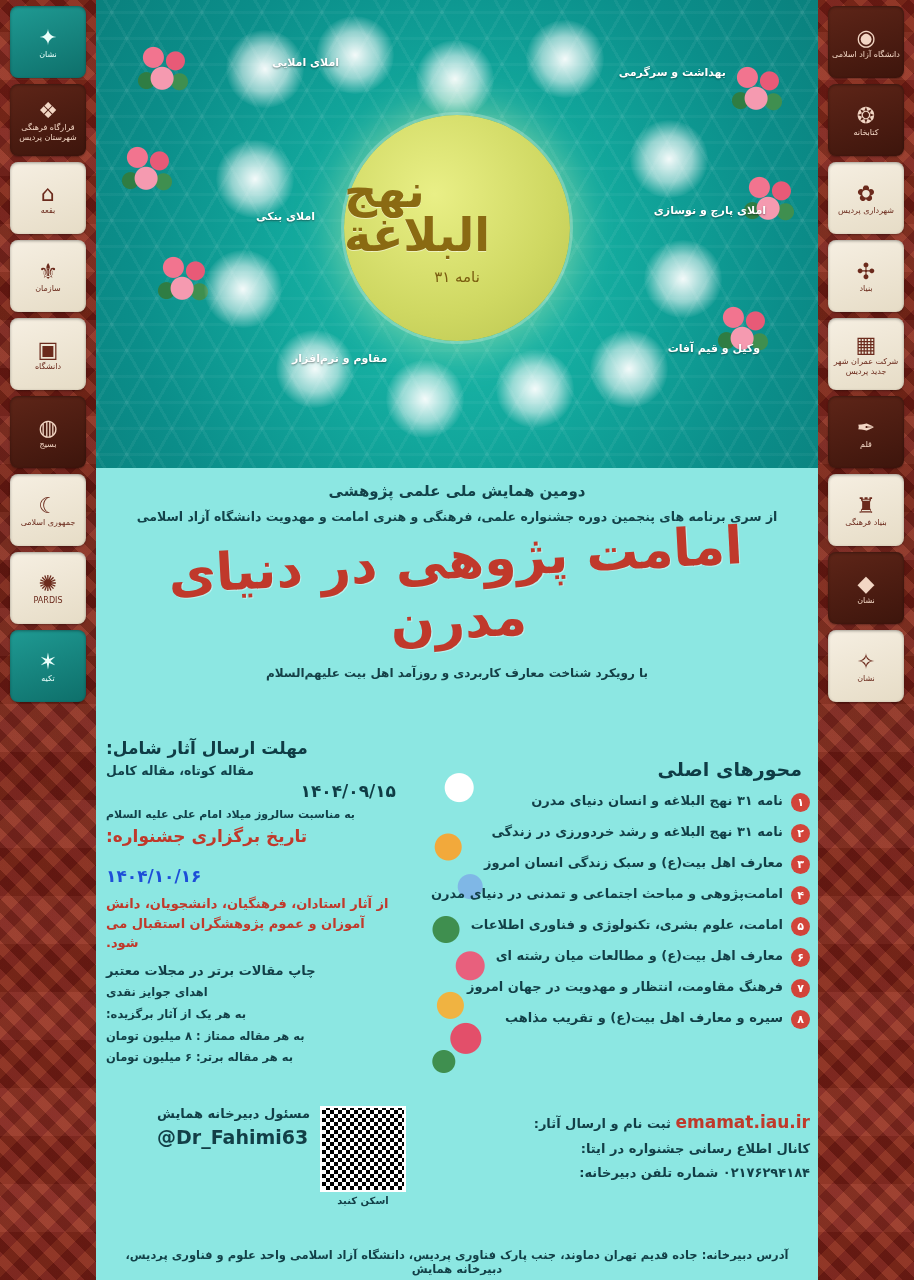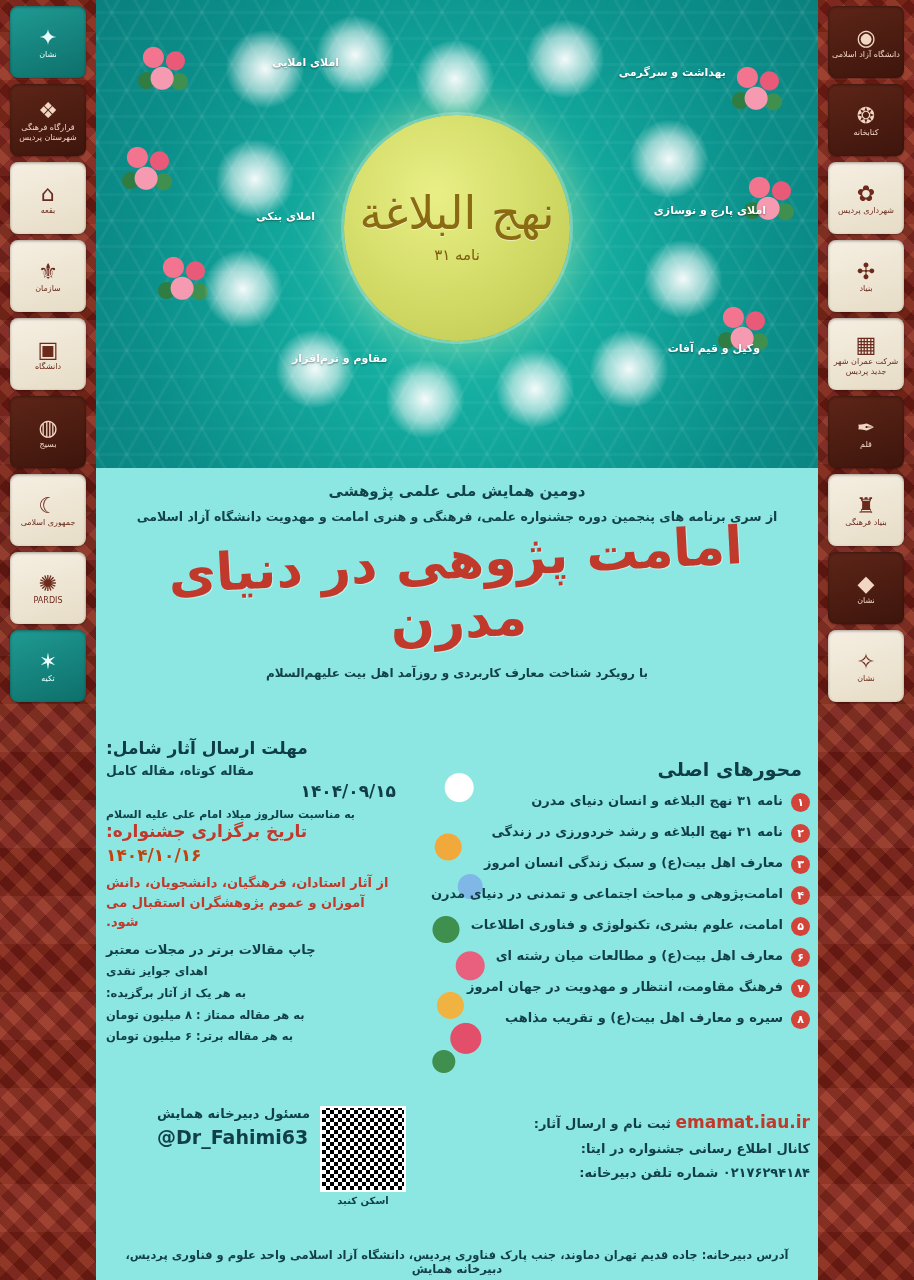--- a/index.html
+++ b/index.html
@@ -67,22 +67,22 @@
       repeating-linear-gradient(0deg,rgba(255,255,255,.04) 0 3px,transparent 3px 26px);
   }
   .medallion{
     position:absolute;left:50%;top:228px;transform:translate(-50%,-50%);
     width:226px;height:226px;border-radius:50%;
     background:radial-gradient(circle at 40% 35%,#e9ef86,#cfd862 60%,#b9c44f 100%);
     box-shadow:0 0 38px 10px rgba(255,255,180,.35),0 0 0 3px rgba(255,255,255,.25);
     display:flex;flex-direction:column;align-items:center;justify-content:center;
   }
   .medallion .calig{
-    color:#8a6a12;font-size:46px;font-weight:normal;letter-spacing:-2px;
-    text-shadow:0 1px 0 rgba(255,255,255,.5);line-height:.95;text-align:right;
+    color:#8a6a12;font-size:46px;font-weight:bold;letter-spacing:-2px;
+    text-shadow:0 1px 0 rgba(255,255,255,.5);line-height:.95;text-align:left;
   }
   .medallion .sub{color:#7a5d10;font-size:15px;margin-top:10px;}
 
   .nebula{
     position:absolute;width:78px;height:78px;border-radius:50%;
     background:radial-gradient(circle,rgba(255,255,255,.95) 0%,rgba(255,255,255,.55) 42%,rgba(255,255,255,0) 72%);
     display:flex;align-items:center;justify-content:center;
     color:#2c6a63;font-size:11px;text-align:center;line-height:1.1;font-weight:bold;
   }
   .flower{
@@ -134,22 +134,22 @@
     display:flex;align-items:center;justify-content:center;margin-top:1px;
   }
   .axis-txt{font-size:13px;line-height:1.35;font-weight:bold;color:#123f47;}
 
   
   .col-left{position:absolute;left:10px;top:-20px;width:290px;text-align:left;direction:rtl;}
   .dl-head{color:#0f3c45;font-size:17px;font-weight:bold;text-align:left;}
   .dl-line{color:#12414a;font-size:12.5px;font-weight:bold;text-align:left;margin-top:5px;}
   .dl-date{color:#0f3c45;font-size:17px;font-weight:bold;text-align:right;margin-top:3px;}
   .dl-note{color:#12414a;font-size:11px;font-weight:bold;text-align:left;margin-top:7px;}
-  .dl-head-red{color:#c0392b;font-size:17px;font-weight:bold;text-align:left;}
-  .dl-date-red{color:#c2410c;font-size:17px;font-weight:bold;text-align:left;margin-top:4px;}
+  .dl-head-red{color:#c0392b;font-size:17px;font-weight:bold;text-align:left;margin-top:5px;}
+  .dl-date-red{color:#1d4ed8;font-size:17px;font-weight:bold;text-align:left;margin-top:20px;}
   .dl-red-block{color:#c0392b;font-size:13px;font-weight:bold;text-align:left;margin-top:8px;line-height:1.5;}
   .dl-dark{color:#123f47;font-size:13px;font-weight:bold;text-align:left;margin-top:8px;line-height:1.5;}
   .dl-small{color:#123f47;font-size:11.5px;font-weight:bold;text-align:left;margin-top:4px;line-height:1.55;}
 
   
   .center-floral{
     position:absolute;left:50%;top:-10px;transform:translateX(-50%);
     width:110px;height:330px;
     background:
       radial-gradient(circle at 52% 12%,#ffffff 0 14px,transparent 15px),

